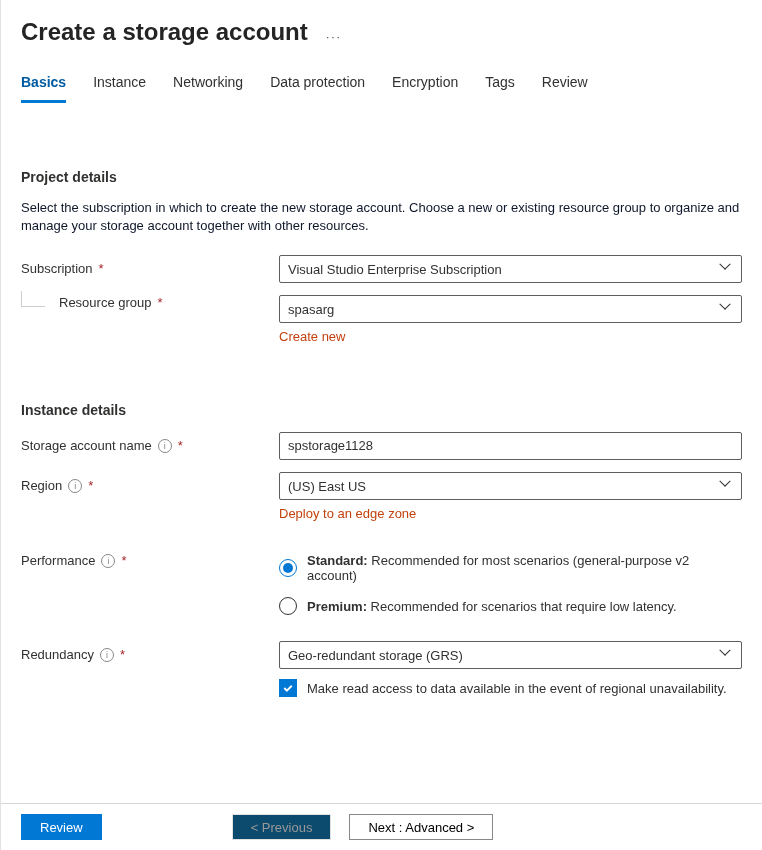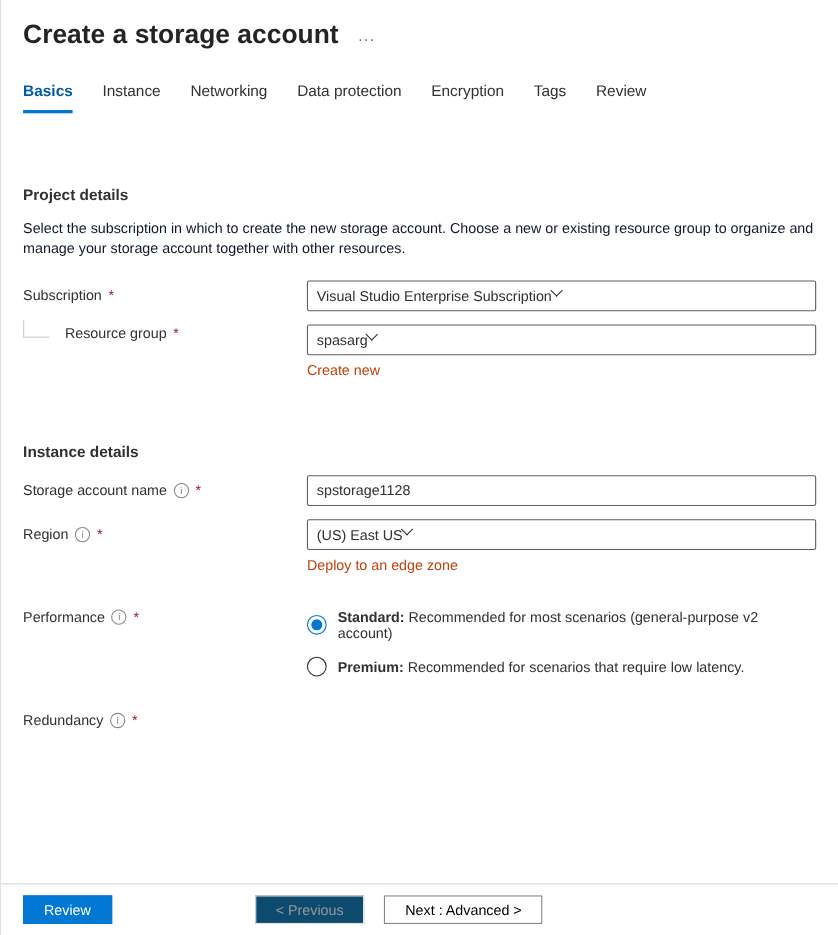--- a/index.html
+++ b/index.html
@@ -57,20 +57,21 @@
       width: 100%;
       height: 28px;
       border: 1px solid #605e5c;
       border-radius: 2px;
       padding: 0 8px;
       font-family: inherit;
       font-size: 13px;
       background: #fff;
       display: flex;
       align-items: center;
+      justify-content: space-between;
     }
     .text-input { line-height: 26px; }
     .link-under { margin-top: 6px; font-size: 13px; }
     .link-under a { color: #c2410c; text-decoration: none; cursor: pointer; }
     .info-icon {
       display: inline-flex;
       width: 14px; height: 14px;
       border: 1px solid #888;
       border-radius: 50%;
       font-size: 9px;
@@ -232,20 +233,34 @@
       </div>
     </div>
   </div>
 
   <div class="form-row" style="margin-top:26px;">
     <div class="label-col">
       <span>Redundancy</span>
       <span class="info-icon">i</span>
       <span class="req">*</span>
     </div>
+    <div class="control-col">
+      <div class="select">
+        <span>Geo-redundant storage (GRS)</span>
+        <span class="chev-down"></span>
+      </div>
+      <div class="checkbox-row">
+        <span class="checkbox">
+          <svg viewBox="0 0 16 16">
+              <polyline points="3,8 6.5,11.5 13,5"></polyline>
+            </svg>
+        </span>
+        <span>Make read access to data available in the event of regional unavailability.</span>
+      </div>
+    </div>
   </div>
 
 </div>
 
 <div class="footer">
   <button class="btn primary">Review</button>
   <span class="footer-gap"></span>
   <button class="btn disabled">&lt; Previous</button>
   <button class="btn">Next : Advanced &gt;</button>
 </div>

